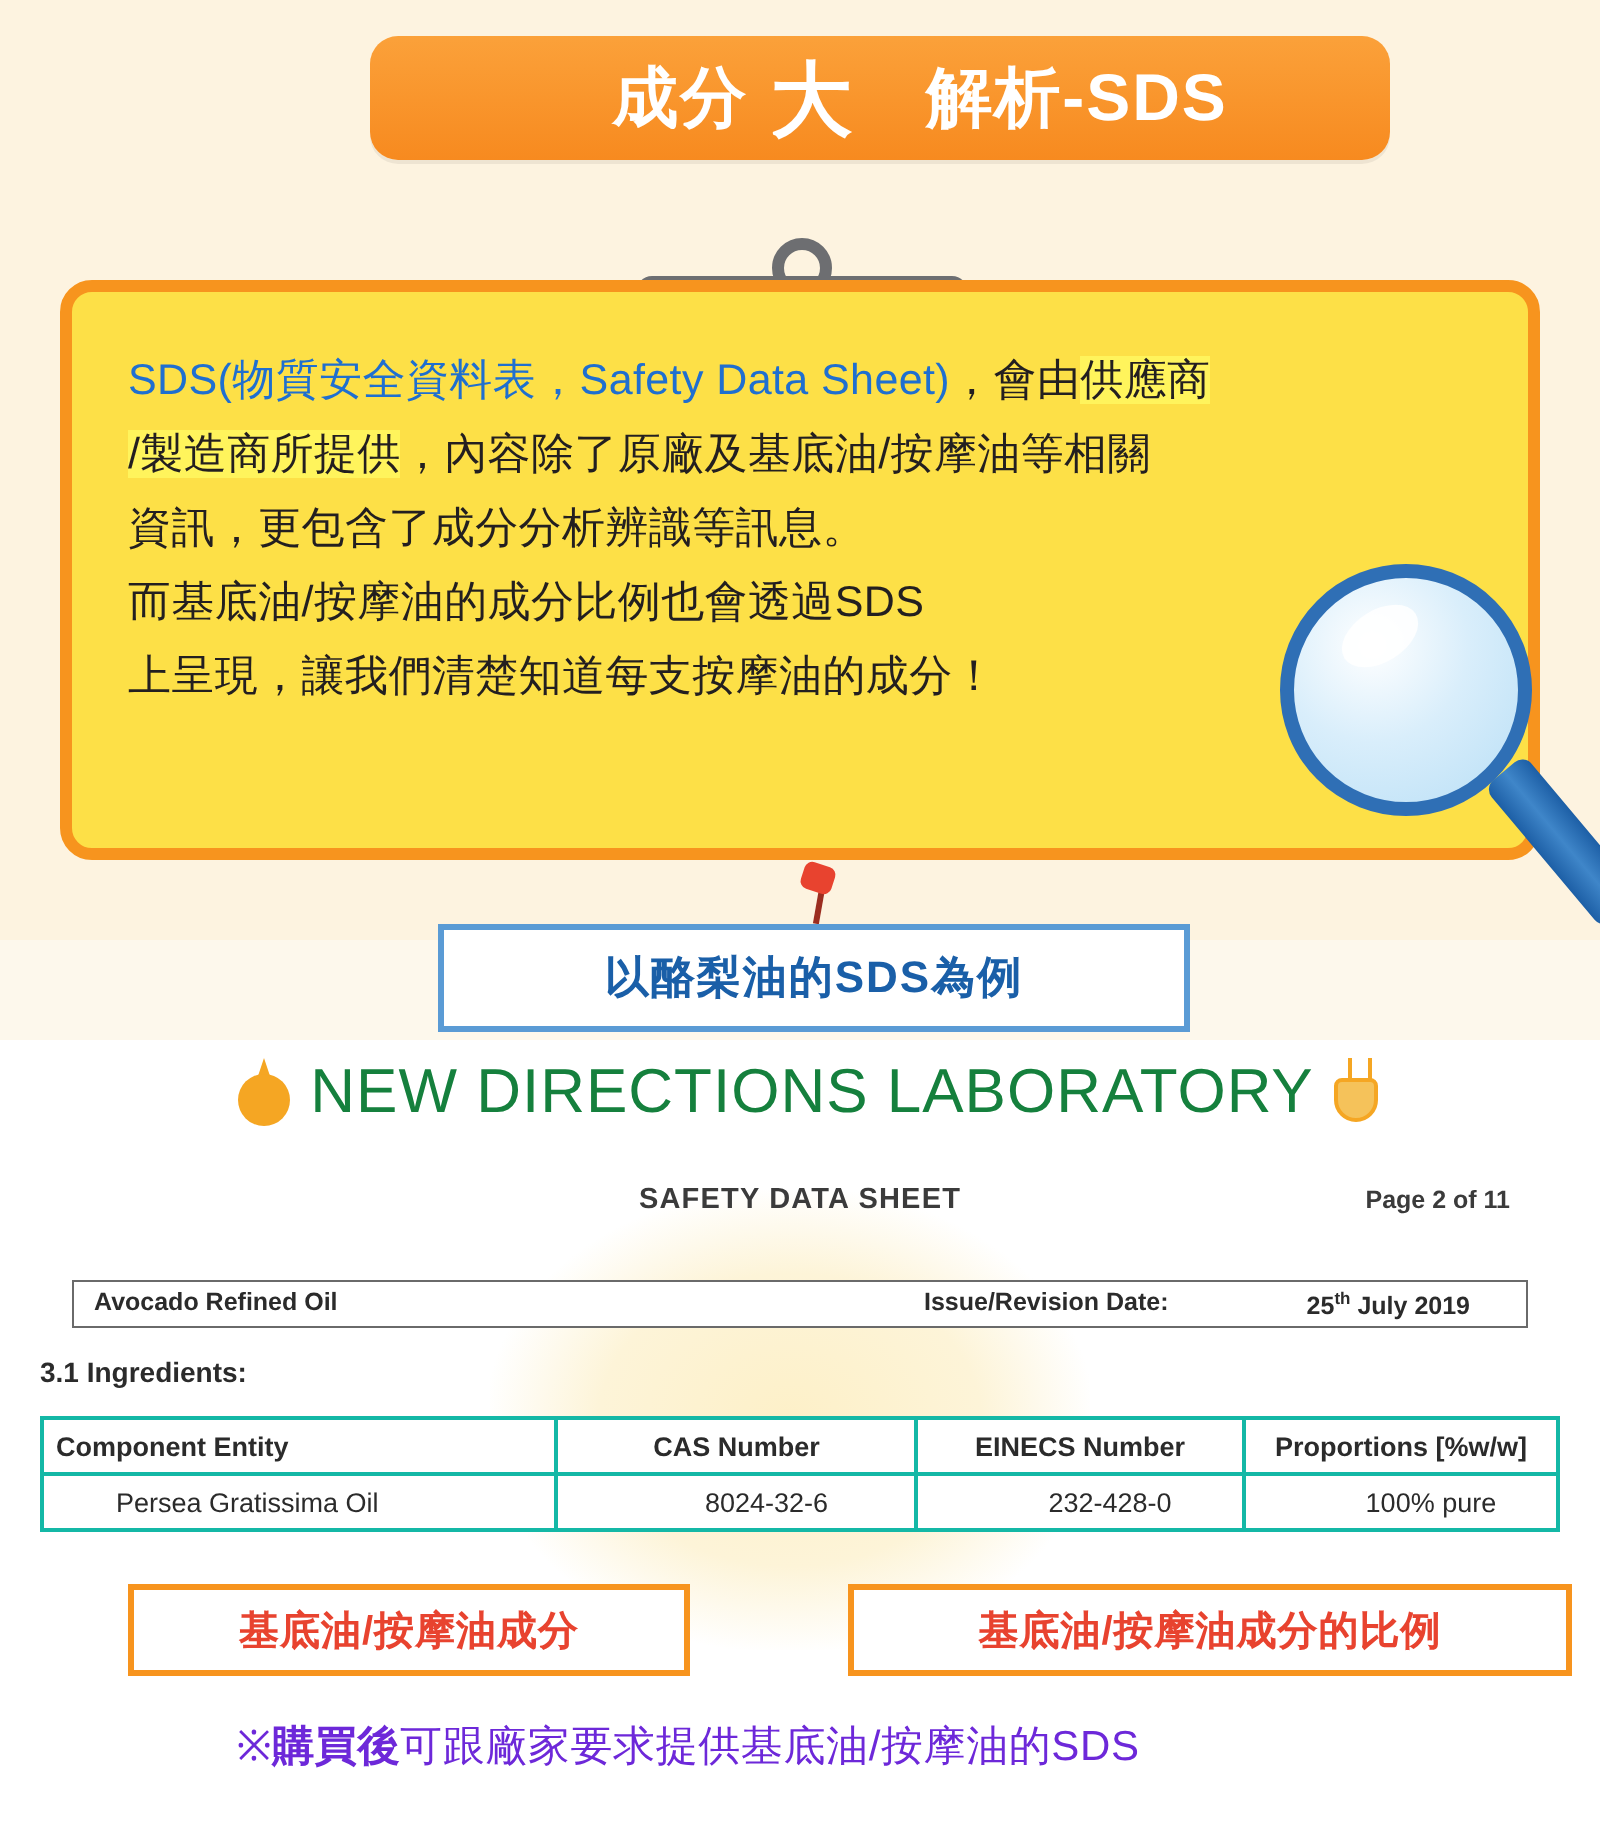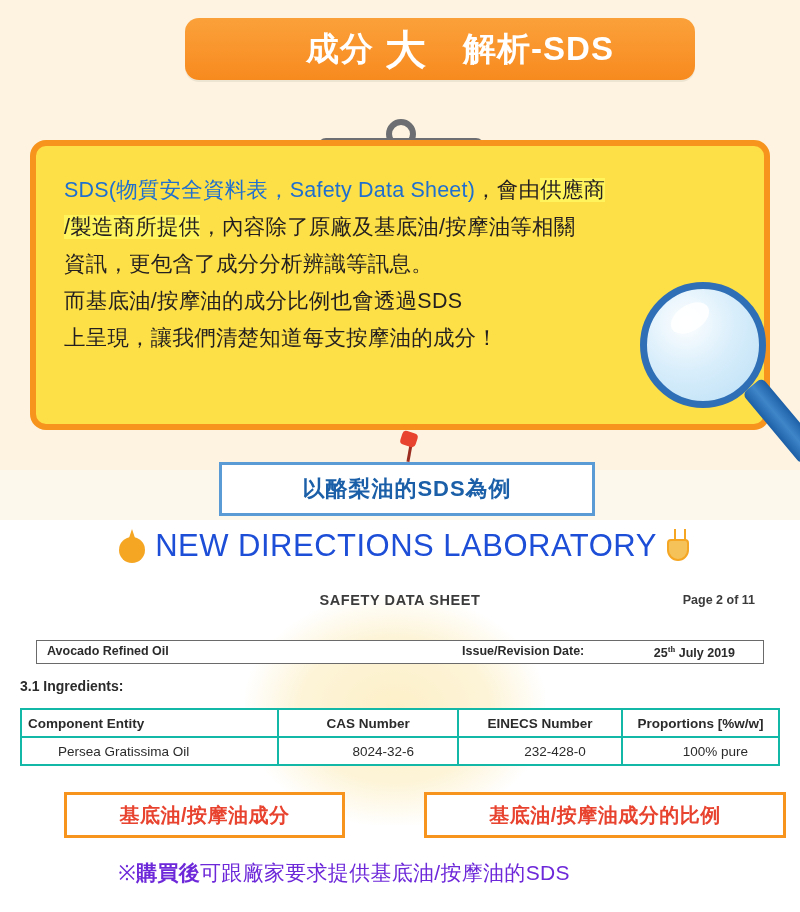--- a/index.html
+++ b/index.html
@@ -185,21 +185,21 @@
     position: absolute;
     left: 0; top: 8px;
     width: 800px;
     display: flex;
     align-items: center;
     justify-content: center;
   }
   #doc-title {
     font-size: 31px;
     letter-spacing: 0.5px;
-    color: #1d4ed8;
+    color: #15803d;
     font-family: "Liberation Sans", sans-serif;
   }
   .drop-icon {
     width: 26px; height: 34px;
     position: relative;
     margin: 0 10px;
   }
   .drop-icon .d-body {
     position: absolute;
     left: 0; bottom: 0;
@@ -266,21 +266,21 @@
   #info-row .cell {
     position: absolute;
     top: 3px;
     font-size: 12.5px;
     font-weight: bold;
     color: #2b2b2b;
   }
   #info-product { left: 10px; }
   #info-issue { left: 425px; }
   #info-date { right: 28px; }
-  #info-date sup { font-size: 8.5px; font-family: Liberation Serif, serif; }
+  #info-date sup { font-size: 8.5px; }
 
   #ingredients-label {
     position: absolute;
     left: 20px; top: 158px;
     font-size: 14px;
     font-weight: bold;
     color: #2b2b2b;
   }
 
   #sds-table {

